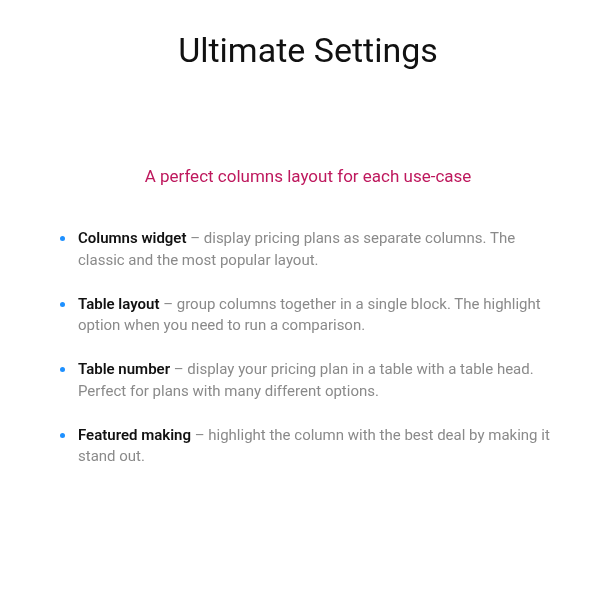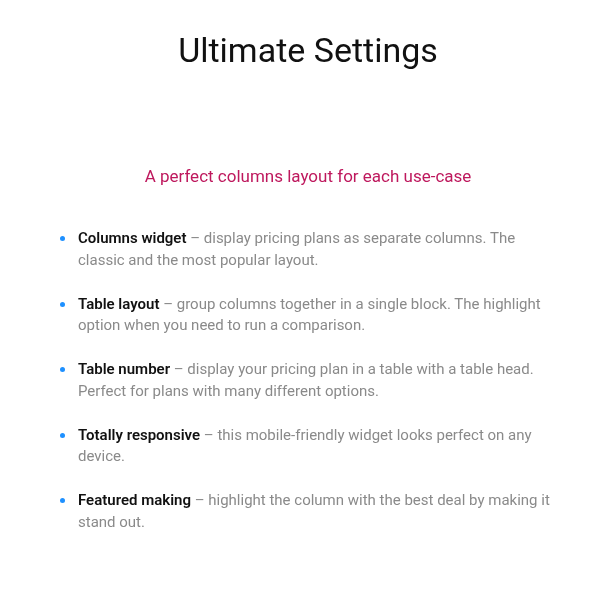--- a/index.html
+++ b/index.html
@@ -73,20 +73,16 @@
     <li>
       <span class="bullet"></span>
       <span class="term">Table layout</span><span class="desc"> – group columns together in a single block. The highlight option when you need to run a comparison.</span>
     </li>
     <li>
       <span class="bullet"></span>
       <span class="term">Table number</span><span class="desc"> – display your pricing plan in a table with a table head. Perfect for plans with many different options.</span>
     </li>
     <li>
       <span class="bullet"></span>
-      <span class="term">Totally responsive</span><span class="desc"> – this mobile-friendly widget looks perfect on any device.</span>
-    </li>
-    <li>
-      <span class="bullet"></span>
       <span class="term">Featured making</span><span class="desc"> – highlight the column with the best deal by making it stand out.</span>
     </li>
   </ul>
 </div>
 
 </body></html>

